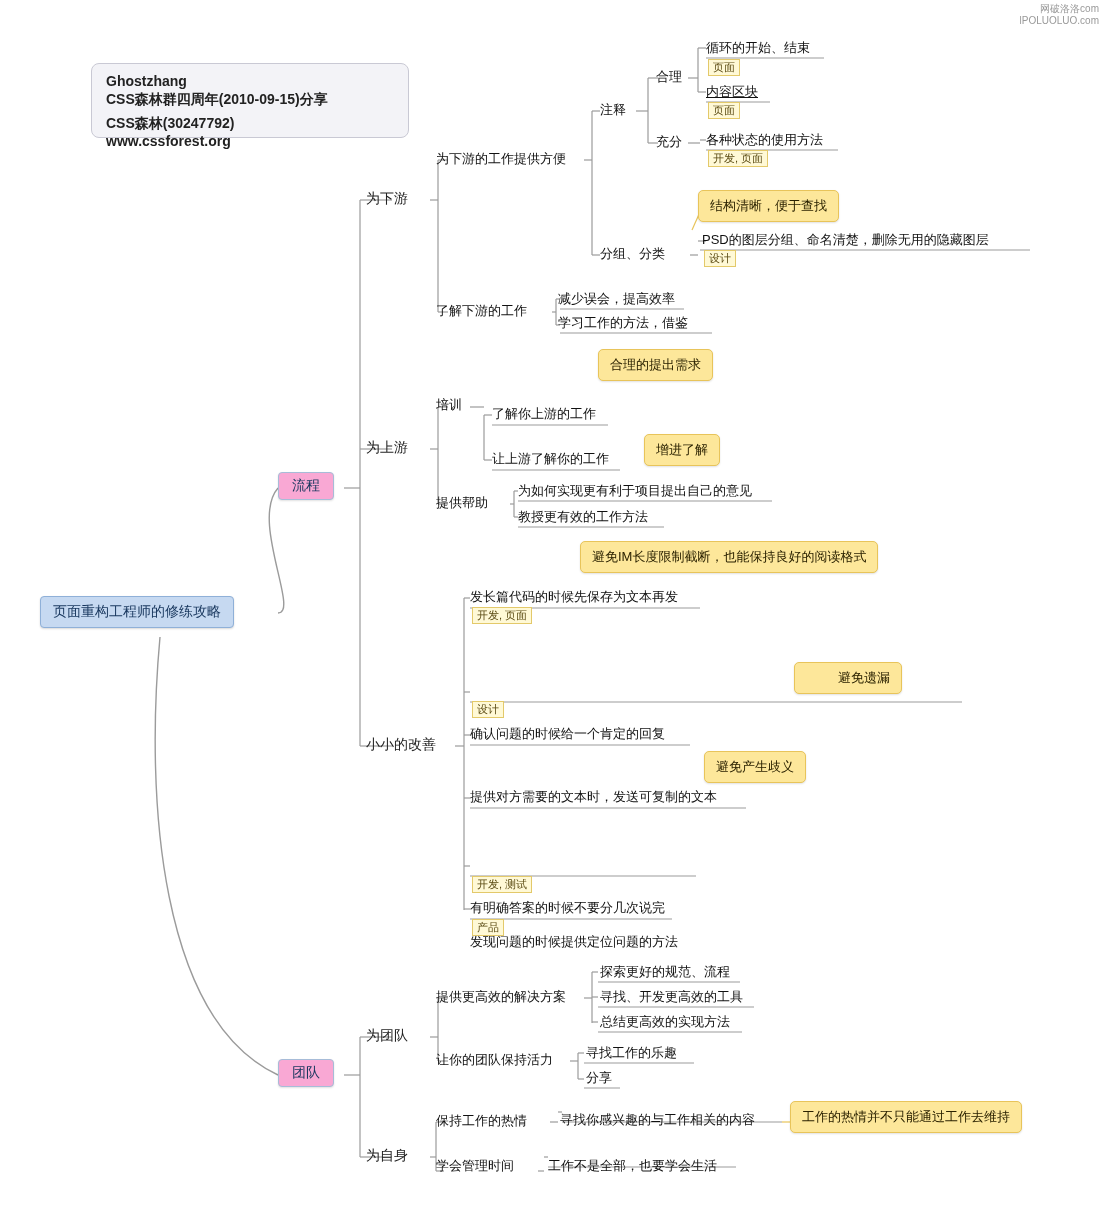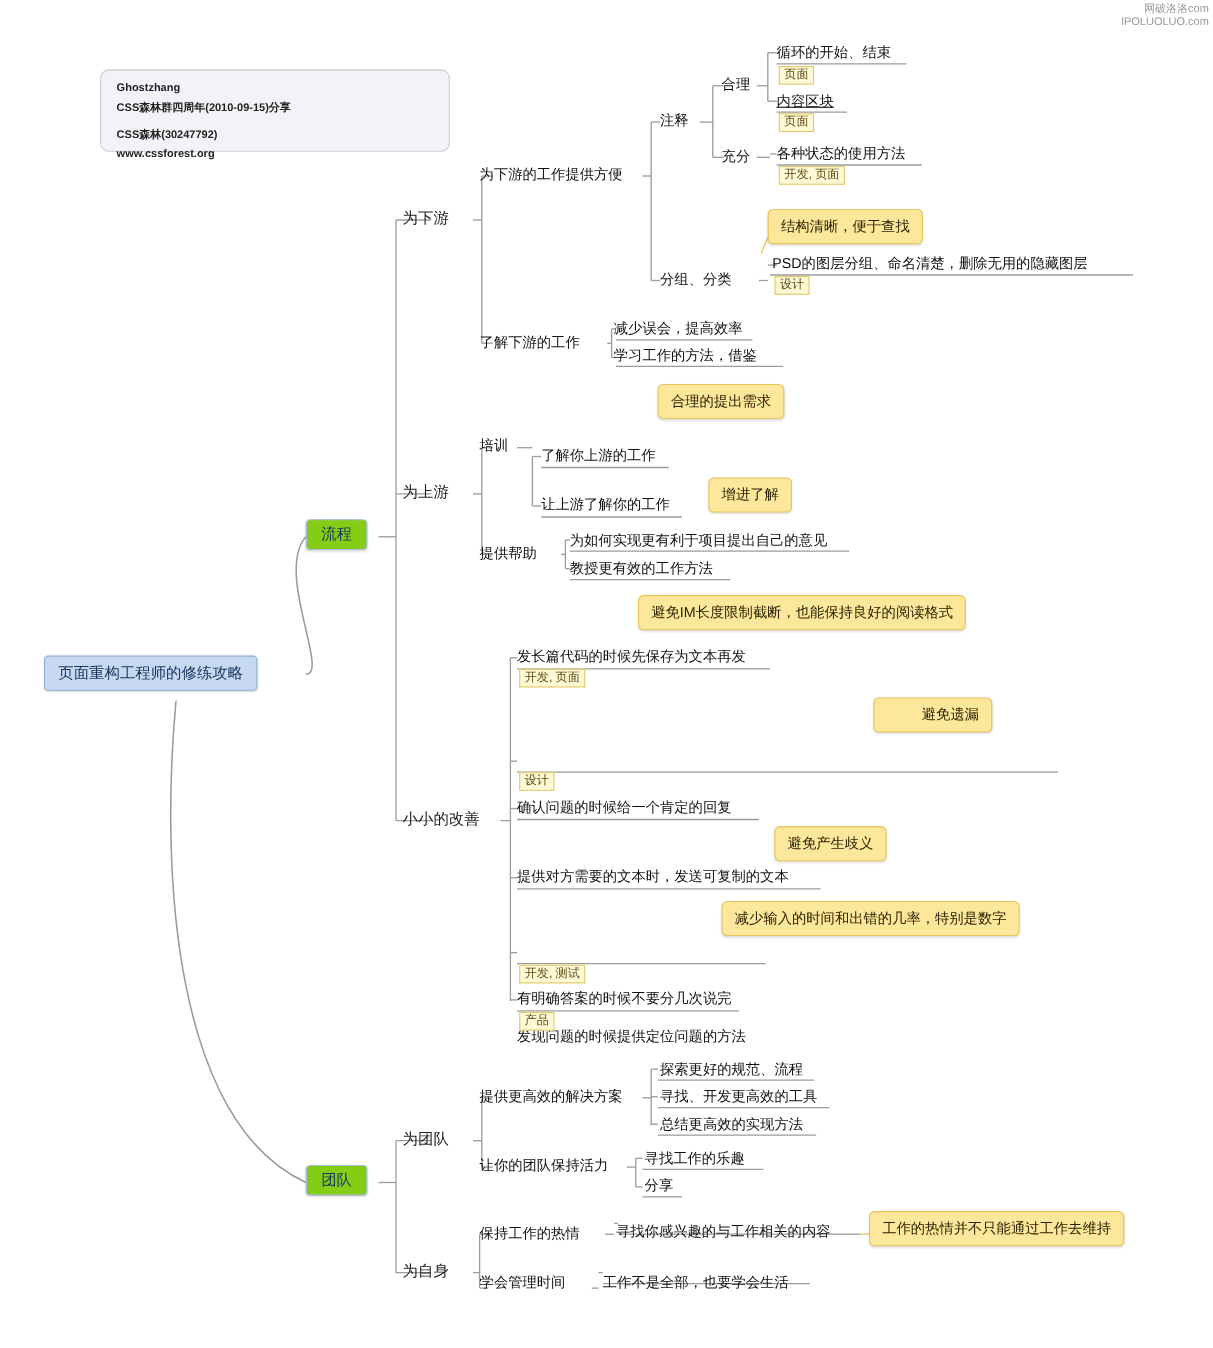--- a/index.html
+++ b/index.html
@@ -40,21 +40,21 @@
     border: 1px solid #8fb0d8;
     border-radius: 4px;
     padding: 6px 12px;
     font-size: 14px;
     color: #17365d;
     box-shadow: 0 1px 2px rgba(0,0,0,0.15);
   }
   
   .l1-node {
     position: absolute;
-    background: #84cc16;
+    background: #f9a8d4;
     border: 1px solid #a7bcd8;
     border-radius: 4px;
     padding: 4px 13px;
     font-size: 14px;
     color: #17365d;
     box-shadow: 0 1px 2px rgba(0,0,0,0.12);
   }
   
   .l2-node {
     font-size: 14px;
@@ -91,21 +91,21 @@
     position: absolute;
     left: 91px;
     top: 63px;
     width: 318px;
     height: 75px;
     background: #f3f3f7;
     border: 1px solid #c9c9d4;
     border-radius: 8px;
     padding: 8px 14px;
     box-sizing: border-box;
-    font-size: 10px;
+    font-size: 14px;
     line-height: 18px;
     color: #222;
     font-weight: bold;
   }
   .info-box .gap { height: 6px; }
   .watermark {
     position: absolute;
     right: 4px;
     top: 3px;
     text-align: right;
@@ -347,18 +347,17 @@
 
   <div class="node plain" style="left:436px; top:1113px;">保持工作的热情</div>
   <div class="node plain" style="left:560px; top:1112px;">寻找你感兴趣的与工作相关的内容</div>
   <div class="node plain" style="left:436px; top:1158px;">学会管理时间</div>
   <div class="node plain" style="left:548px; top:1158px;">工作不是全部，也要学会生活</div>
 
   <div class="callout" style="left:698px; top:190px;">结构清晰，便于查找</div>
   <div class="callout" style="left:598px; top:349px;">合理的提出需求</div>
   <div class="callout" style="left:644px; top:434px;">增进了解</div>
   <div class="callout" style="left:580px; top:541px;">避免IM长度限制截断，也能保持良好的阅读格式</div>
-  <div class="callout" style="left:794px; top:634px;padding-left:43px;">避免遗漏</div>
+  <div class="callout" style="left:794px; top:662px;padding-left:43px;">避免遗漏</div>
   <div class="callout" style="left:704px; top:751px;">避免产生歧义</div>
-  <div class="callout" style="left:656px; top:819px;">减少输入的时间和出错的几率，特别是数字</div>
   <div class="callout" style="left:790px; top:1101px;">工作的热情并不只能通过工作去维持</div>
 
 </div>
 
 </body></html>

